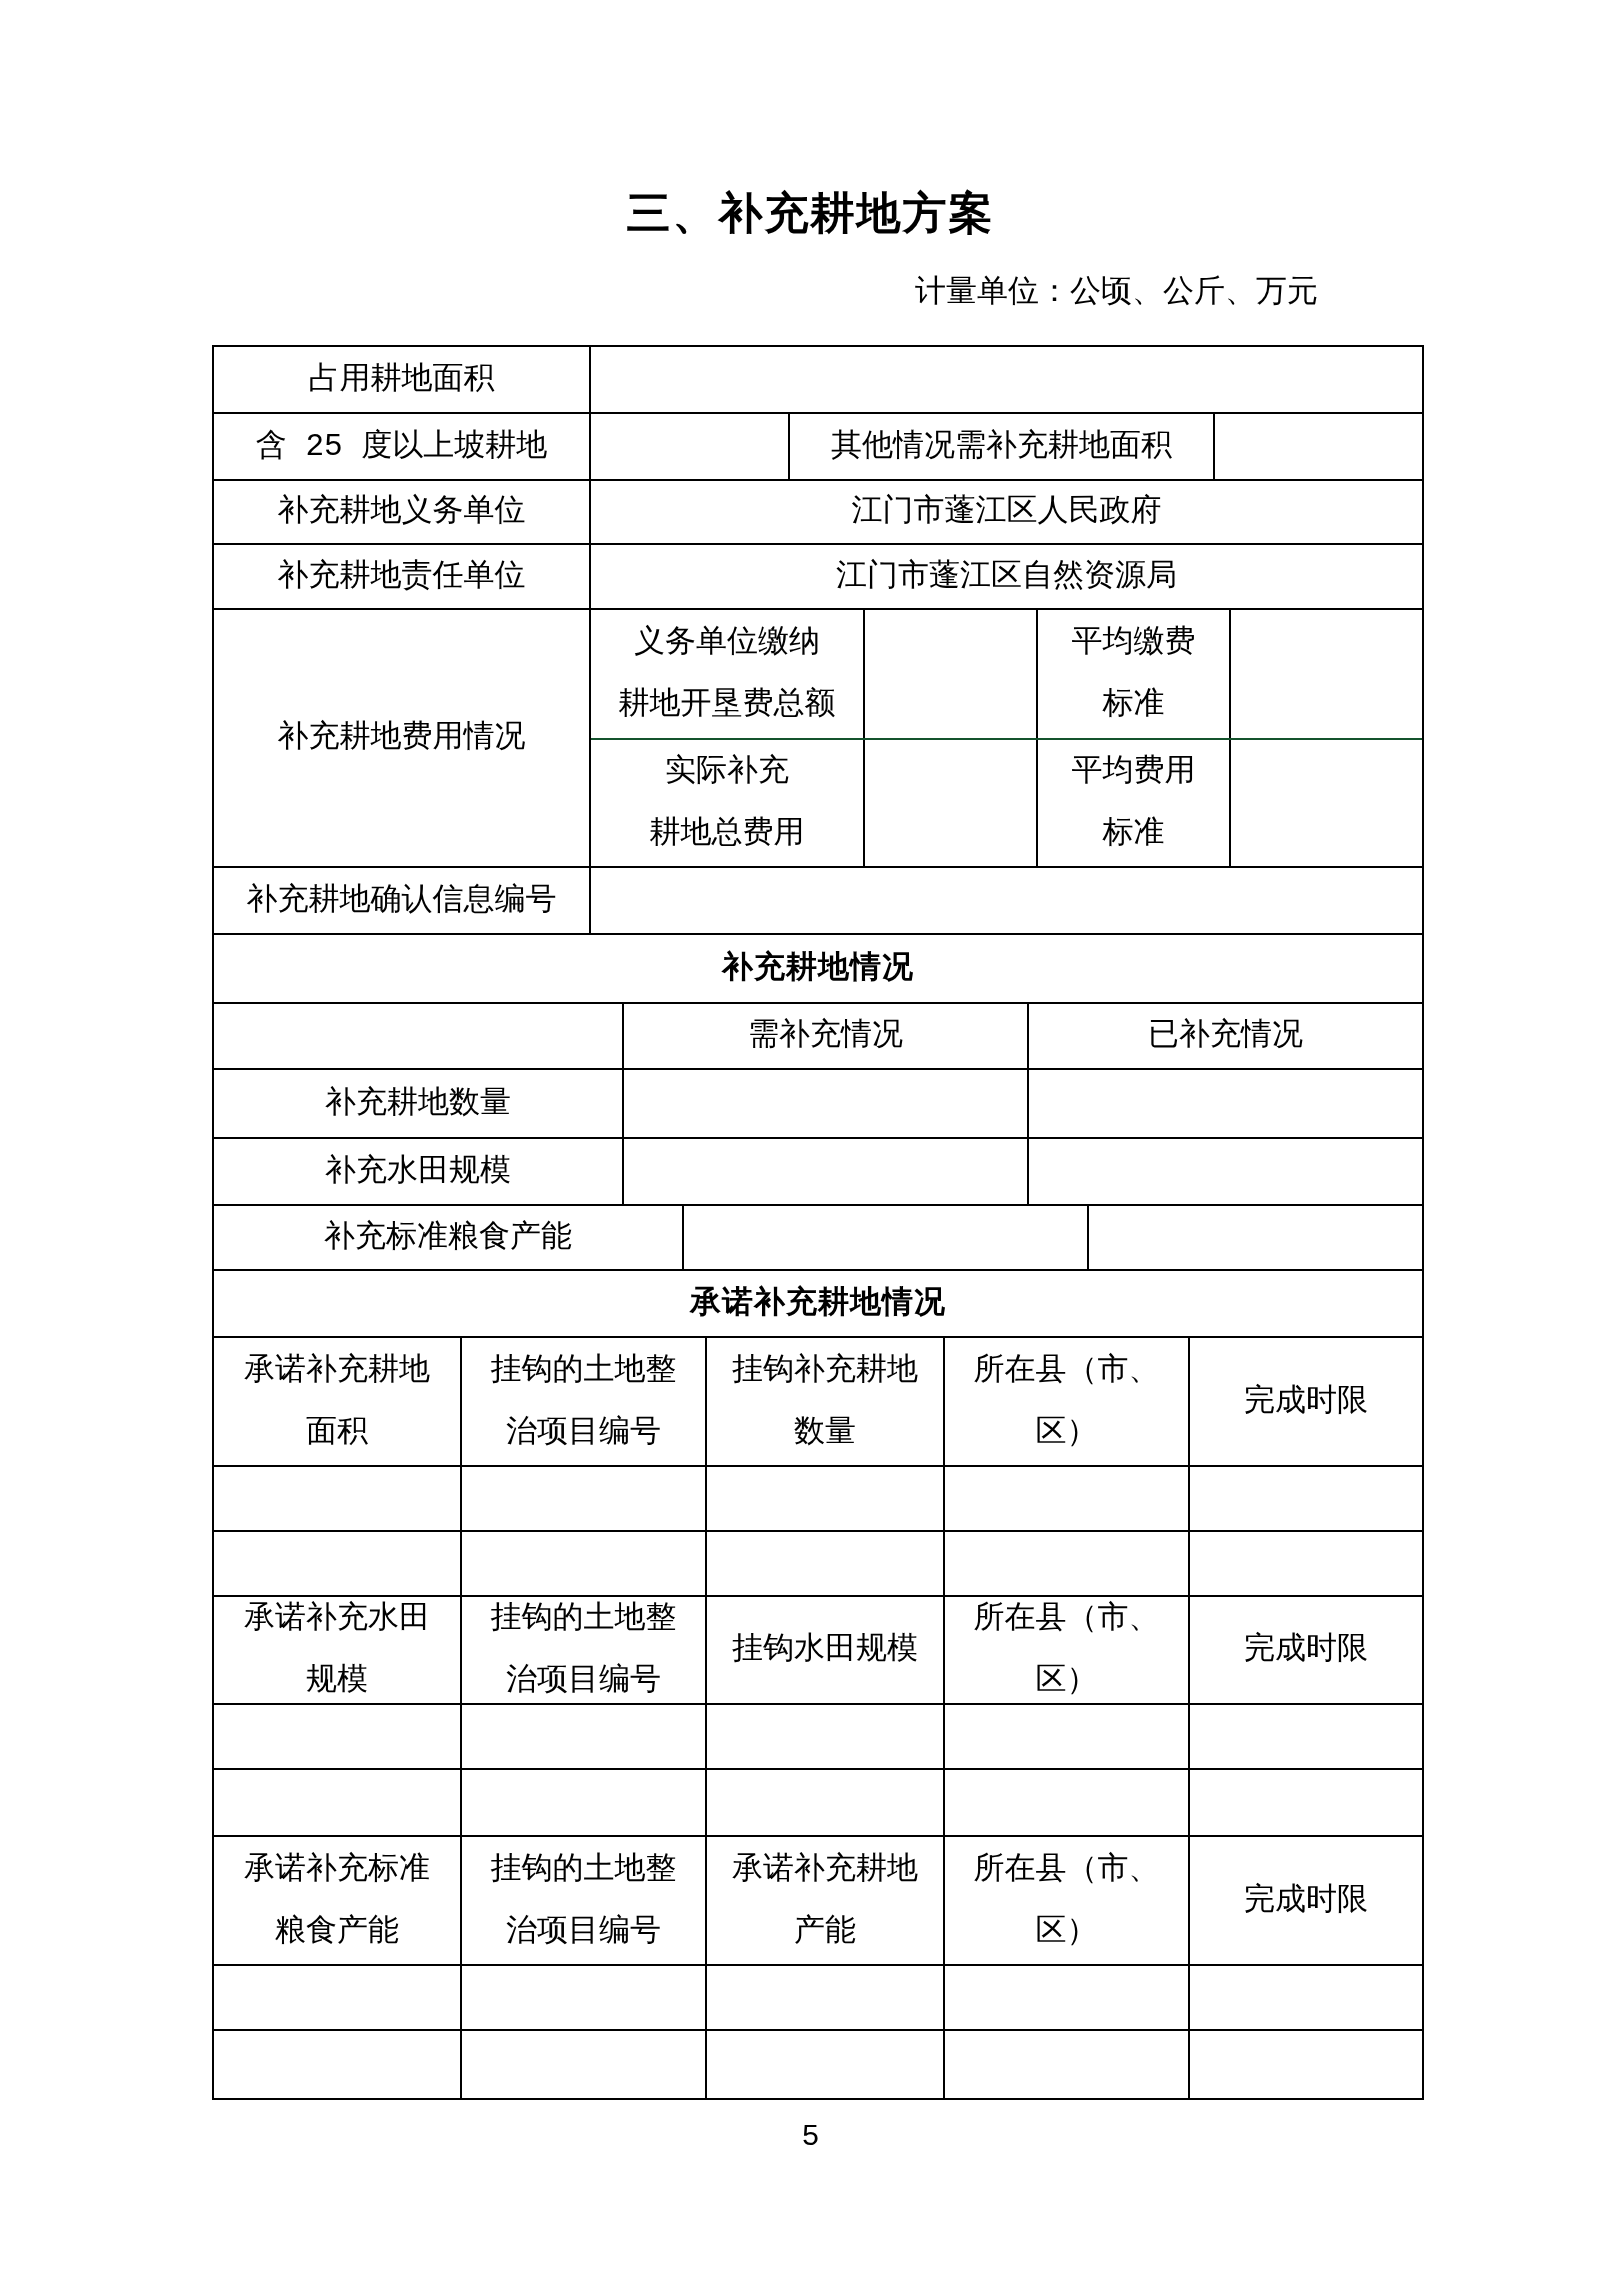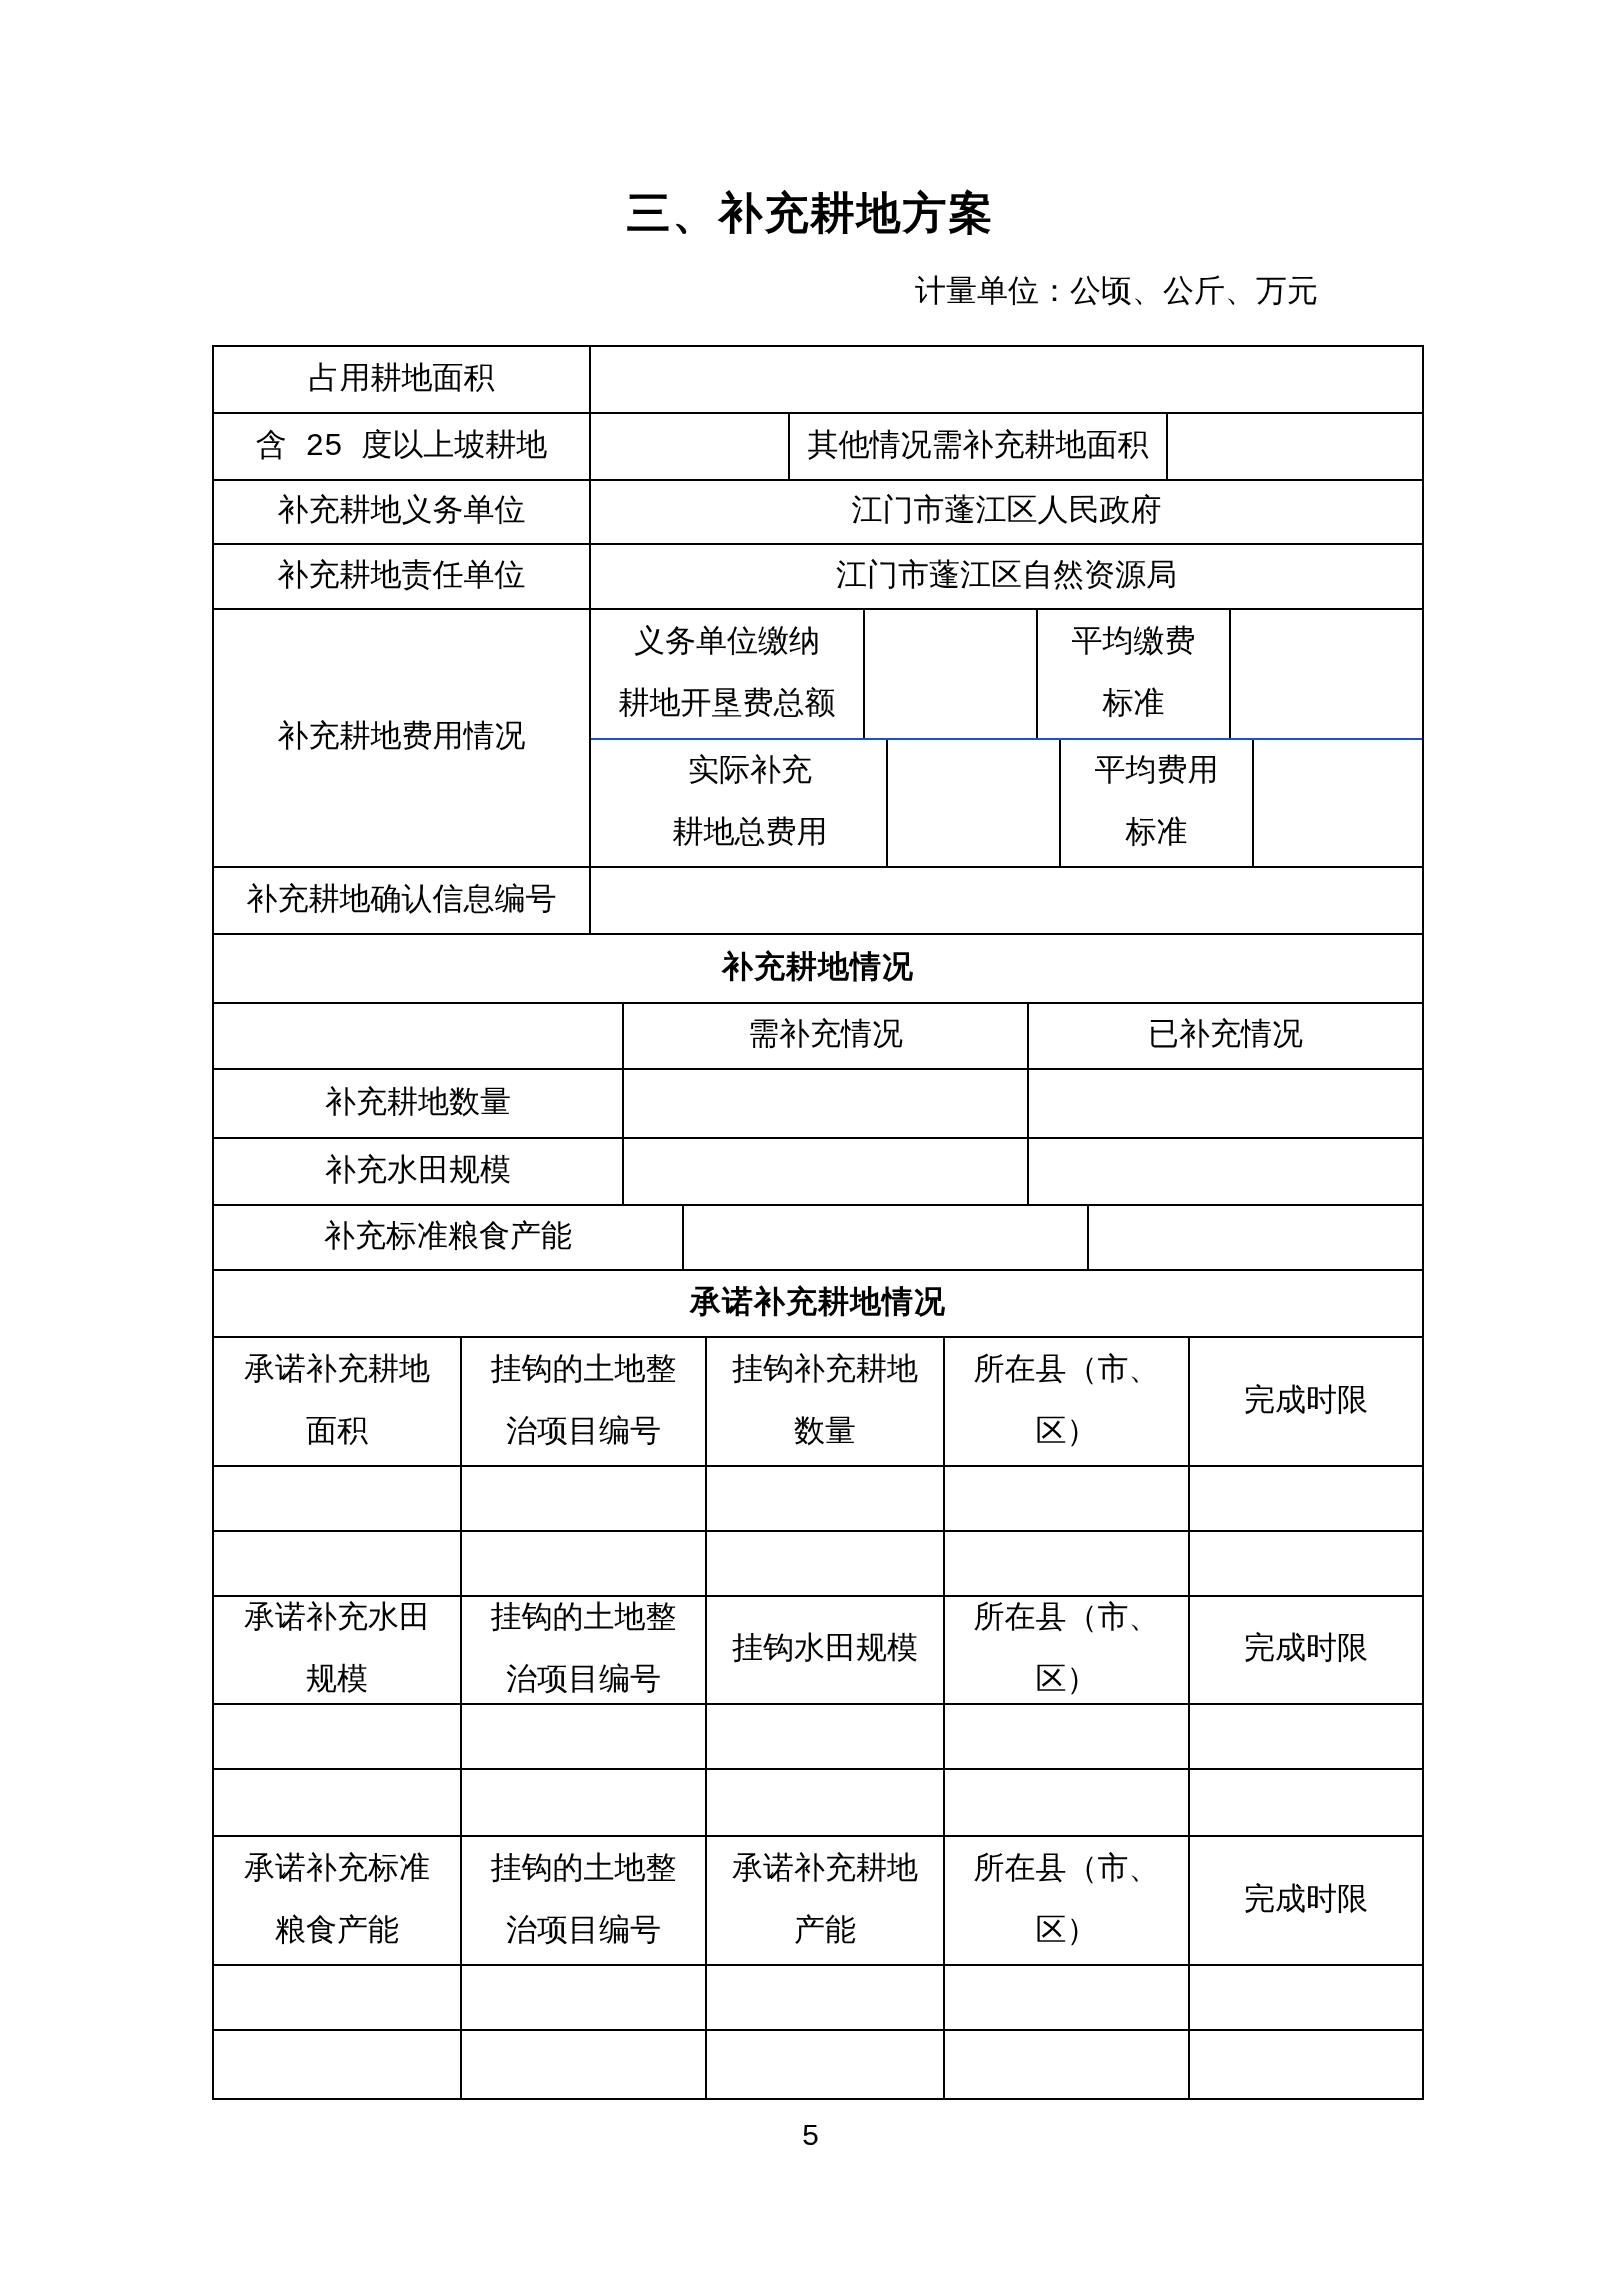--- a/index.html
+++ b/index.html
@@ -73,22 +73,21 @@
     flex-direction: column;
     border-left: 2px solid #000;
     box-sizing: border-box;
   }
   .feerow {
     display: flex;
     height: 128px;
     box-sizing: border-box;
   }
   .feerow + .feerow {
-    border-top: 2px solid #1d4ed8;
-    padding-left: 23px;
+    border-top: 2px solid #14532d;
   }
   .page-number {
     position: absolute;
     top: 2120px;
     left: 0;
     width: 100%;
     text-align: center;
     font-size: 30px;
   }
 </style>
@@ -103,21 +102,21 @@
   <div class="tbl">
 
     <div class="row" style="height:65px">
       <div class="cell" style="width:375px">占用耕地面积</div>
       <div class="cell fx"></div>
     </div>
 
     <div class="row" style="height:67px">
       <div class="cell" style="width:375px">含 25 度以上坡耕地</div>
       <div class="cell" style="width:199px"></div>
-      <div class="cell" style="width:378px">其他情况需补充耕地面积</div>
+      <div class="cell" style="width:425px">其他情况需补充耕地面积</div>
       <div class="cell fx"></div>
     </div>
 
     <div class="row" style="height:64px">
       <div class="cell" style="width:375px">补充耕地义务单位</div>
       <div class="cell fx">江门市蓬江区人民政府</div>
     </div>
 
     <div class="row" style="height:65px">
       <div class="cell" style="width:375px">补充耕地责任单位</div>

